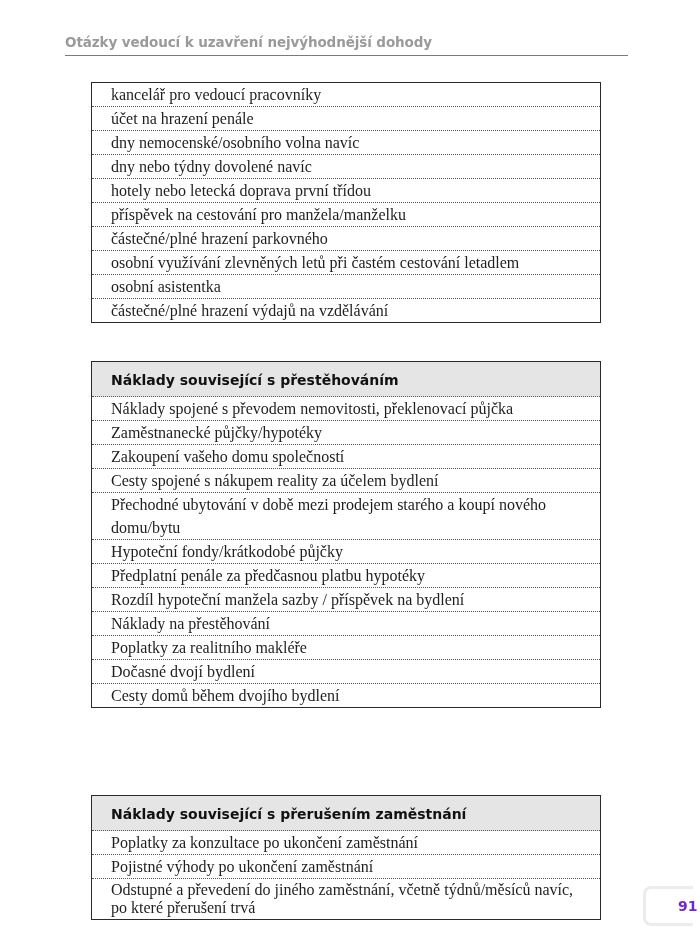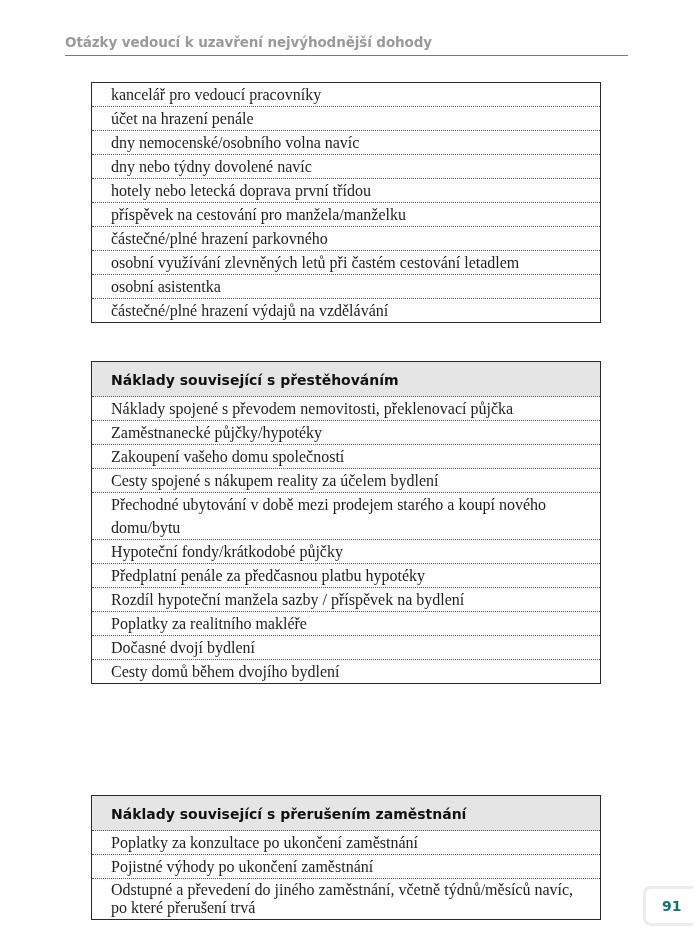--- a/index.html
+++ b/index.html
@@ -29,21 +29,21 @@
     .tbl .row:last-child { border-bottom: none; }
     .tbl .row.multi { padding-top: 2px; padding-bottom: 2px; line-height: 18px; }
     #t1 { top: 82px; }
     #t1 .row { padding-left: 19px; }
     #t2 { top: 361px; }
     #t3 { top: 754px; margin-top: 41px; }
     .page-num {
       position: absolute; left: 643px; top: 886px; width: 50px; height: 40px;
       border: 3px solid #ececec; border-right: none; border-radius: 8px 0 0 8px; box-sizing: border-box;
       font-family: "DejaVu Sans", "Liberation Sans", sans-serif; font-weight: bold; font-size: 14px;
-      line-height: 34px; padding-left: 16px; color: #0f766e;
+      line-height: 34px; padding-left: 32px; color: #6d28d9;
     }
   </style>
 </head>
 <body>
 
 <div class="running-head">Otázky vedoucí k uzavření nejvýhodnější dohody</div>
 
 <div class="tbl" id="t1">
   <div class="row">kancelář pro vedoucí pracovníky</div>
   <div class="row">účet na hrazení penále</div>
@@ -60,20 +60,21 @@
 <div class="tbl" id="t2">
   <div class="hdr">Náklady související s přestěhováním</div>
   <div class="row">Náklady spojené s převodem nemovitosti, překlenovací půjčka</div>
   <div class="row">Zaměstnanecké půjčky/hypotéky</div>
   <div class="row">Zakoupení vašeho domu společností</div>
   <div class="row">Cesty spojené s nákupem reality za účelem bydlení</div>
   <div class="row">Přechodné ubytování v době mezi prodejem starého a koupí nového domu/bytu</div>
   <div class="row">Hypoteční fondy/krátkodobé půjčky</div>
   <div class="row">Předplatní penále za předčasnou platbu hypotéky</div>
   <div class="row">Rozdíl hypoteční manžela sazby / příspěvek na bydlení</div>
+  <div class="row">Náklady na přestěhování</div>
   <div class="row">Poplatky za realitního makléře</div>
   <div class="row">Dočasné dvojí bydlení</div>
   <div class="row">Cesty domů během dvojího bydlení</div>
 </div>
 
 <div class="tbl" id="t3">
   <div class="hdr">Náklady související s přerušením zaměstnání</div>
   <div class="row">Poplatky za konzultace po ukončení zaměstnání</div>
   <div class="row">Pojistné výhody po ukončení zaměstnání</div>
   <div class="row multi">

